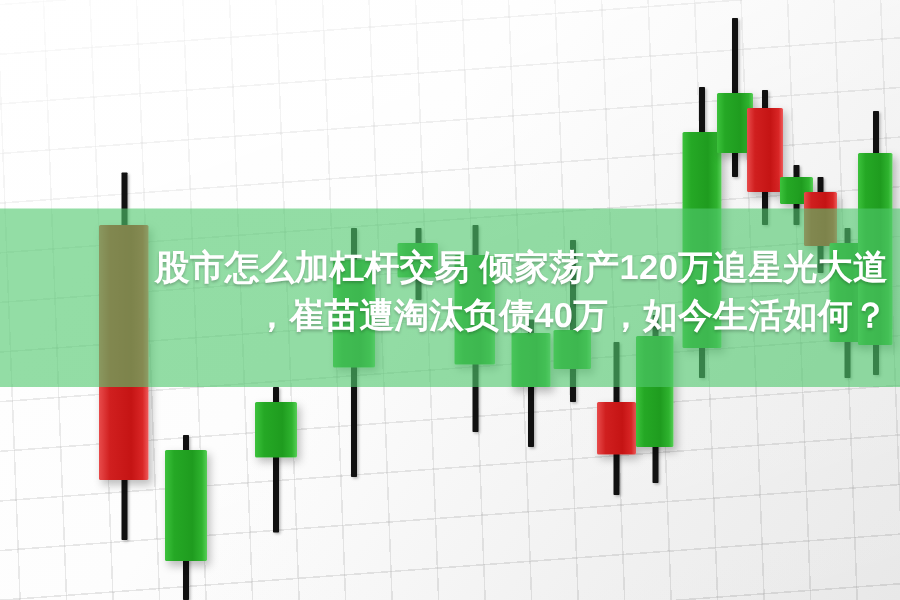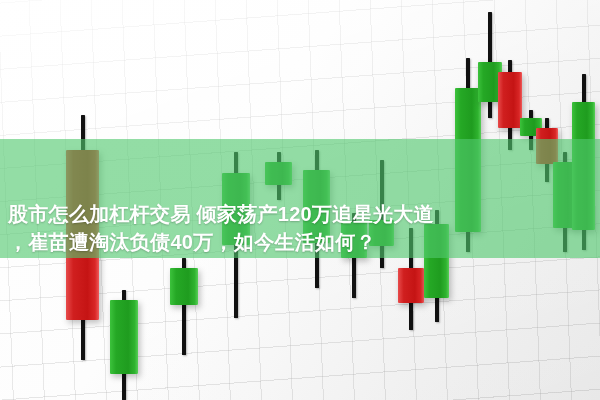--- a/index.html
+++ b/index.html
@@ -87,31 +87,30 @@
     left: 0;
     right: 0;
     background: rgba(80, 200, 110, 0.62);
   }
 
   
   #headline {
     position: absolute;
     left: 0;
     right: 0;
-    text-align: left;
+    text-align: right;
     color: #ffffff;
     font-weight: 700;
     line-height: 1.38;
     letter-spacing: 0.3px;
     text-shadow: 0 1px 2px rgba(0,0,0,0.22);
     padding: 0 8px;
     box-sizing: border-box;
-    font-size: 20px;
+    font-size: 23px;
     white-space: pre-line;
-    margin-top: 38px;
   }
 </style>
 </head>
 <body>
 
 <div id="stage">
 
   <div class="grid-wrap">
     <div class="grid-v"></div>
     <div class="grid-h"></div>

